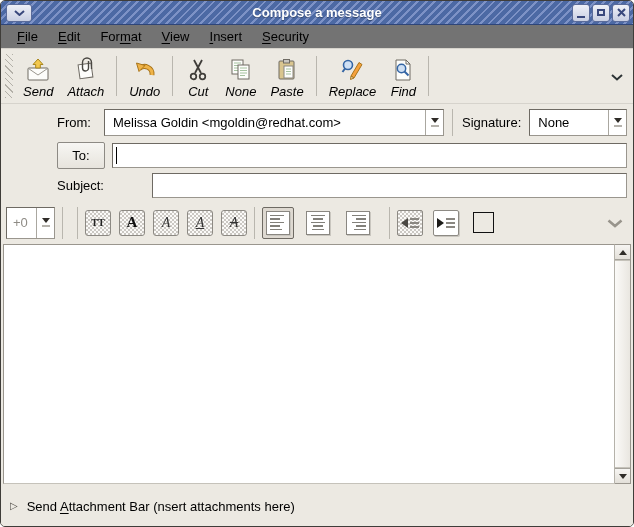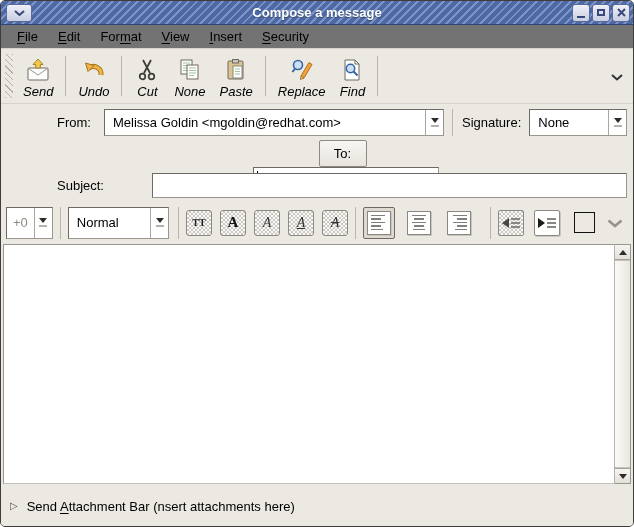--- a/index.html
+++ b/index.html
@@ -44,21 +44,21 @@
   .tool-btn {
     display:flex; flex-direction:column; align-items:center; justify-content:flex-end;
     padding:3px 7px 2px; font-size:13px; color:#000; border-radius:3px; height:50px; gap:1px;
   }
   .tool-btn svg { display:block; }
   .tool-sep { width:1px; height:40px; background:#b9b6ae; margin:0 5px; flex:none; }
   .overflow-chevron { margin-left:auto; padding:4px; }
   
   .row { display:flex; align-items:center; padding:0 6px 0 8px; flex:none;margin-left:48px; }
   .row-from { height:36px; }
-  .row-to { height:30px;flex-direction:column; }
+  .row-to { height:30px; }
   .row-subject { height:31px;gap:40px; }
   .hdr-label { font-size:13px; color:#000; }
   .lbl-cell { width:47px; flex:none; display:flex; align-items:center; }
   .combo {
     display:flex; align-items:stretch; background:#fff; height:27px;
     border:1px solid; border-color:#6e6a63 #9a968e #9a968e #6e6a63;
   }
   .combo-text { flex:1; display:flex; align-items:center; padding:0 8px; font-size:13px; color:#000; white-space:nowrap; overflow:hidden; }
   .combo-arrow { width:18px; flex:none; border-left:1px solid #aaa7a0; display:flex; flex-direction:column; align-items:center; justify-content:center; background:#fff; }
   .arr-down { width:0; height:0; border-left:4px solid transparent; border-right:4px solid transparent; border-top:5px solid #2f2c28; }
@@ -180,20 +180,27 @@
     <div class="drag-handle"></div>
 
     <div class="tool-btn">
       <svg width="26" height="26" viewBox="0 0 26 26">
         <rect x="3" y="11" width="20" height="12" rx="1" fill="#fdfdfb" stroke="#6e6a63"></rect>
         <path d="M3.5 11.5 L13 18 L22.5 11.5" fill="none" stroke="#9a968e"></path>
         <path d="M13 2 L18 7.5 L15.3 7.5 L15.3 11 L10.7 11 L10.7 7.5 L8 7.5 Z" fill="#f3c84e" stroke="#a8861e"></path>
       </svg>
       <span>Send</span>
     </div>
+    <div class="tool-btn">
+      <svg width="26" height="26" viewBox="0 0 26 26">
+        <rect x="6" y="7" width="13" height="14" fill="#fdfdfb" stroke="#6e6a63" transform="rotate(-8 12 14)"></rect>
+        <path d="M15.5 4 v7 a3 3 0 0 1 -6 0 V5.5 a4.5 4.5 0 0 1 9 0 v6.5" fill="none" stroke="#4a4843" stroke-width="1.4"></path>
+      </svg>
+      <span>Attach</span>
+    </div>
 
     <div class="tool-sep"></div>
 
     <div class="tool-btn">
       <svg width="26" height="26" viewBox="0 0 26 26">
         <path d="M20 18 a7.5 7.5 0 0 0 -12.5 -6.5" fill="none" stroke="#a8741a" stroke-width="5"></path>
         <path d="M20 18 a7.5 7.5 0 0 0 -12.5 -6.5" fill="none" stroke="#efb347" stroke-width="3"></path>
         <polygon points="4.5,6 13,8.5 7,14.5" fill="#efb347" stroke="#a8741a"></polygon>
       </svg>
       <span>Undo</span>
@@ -301,27 +308,20 @@
 
   <div class="fmtbar">
     <div class="combo fmt-combo combo-size">
       <span class="combo-text">+0</span>
       <span class="combo-arrow">
           <span class="arr-down"></span>
           <span class="arr-bar"></span>
         </span>
     </div>
     <div class="fmt-sep"></div>
-    <div class="combo fmt-combo combo-style">
-      <span class="combo-text" style="color:#000;">Normal</span>
-      <span class="combo-arrow">
-          <span class="arr-down"></span>
-          <span class="arr-bar"></span>
-        </span>
-    </div>
     <div class="fmt-sep"></div>
 
     <div class="fmt-btn">
         <span class="g-tt">TT</span>
       </div>
     <div class="fmt-btn">
         <span class="g-bold">A</span>
       </div>
     <div class="fmt-btn">
         <span class="g-italic">A</span>

